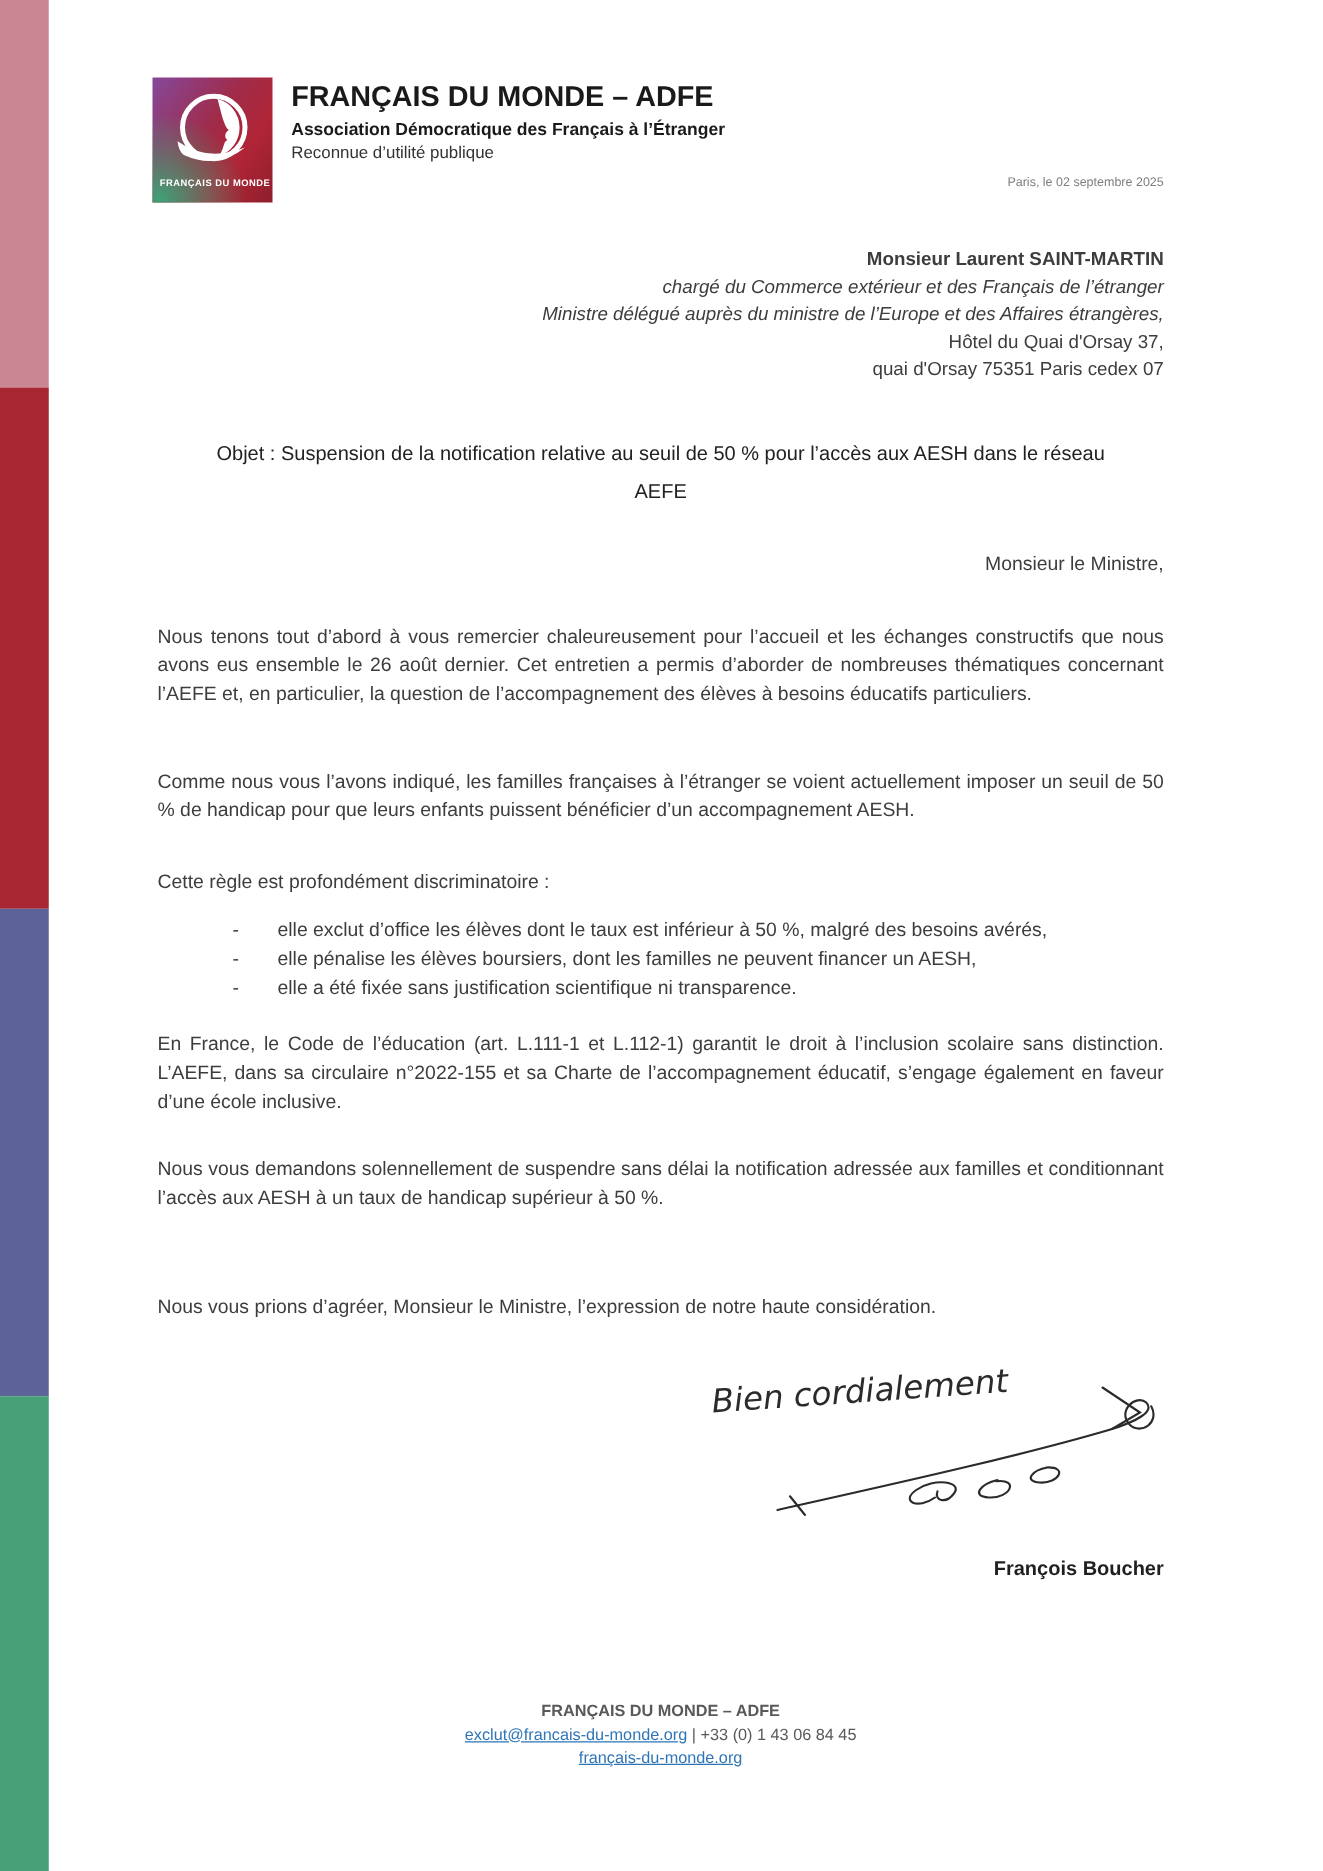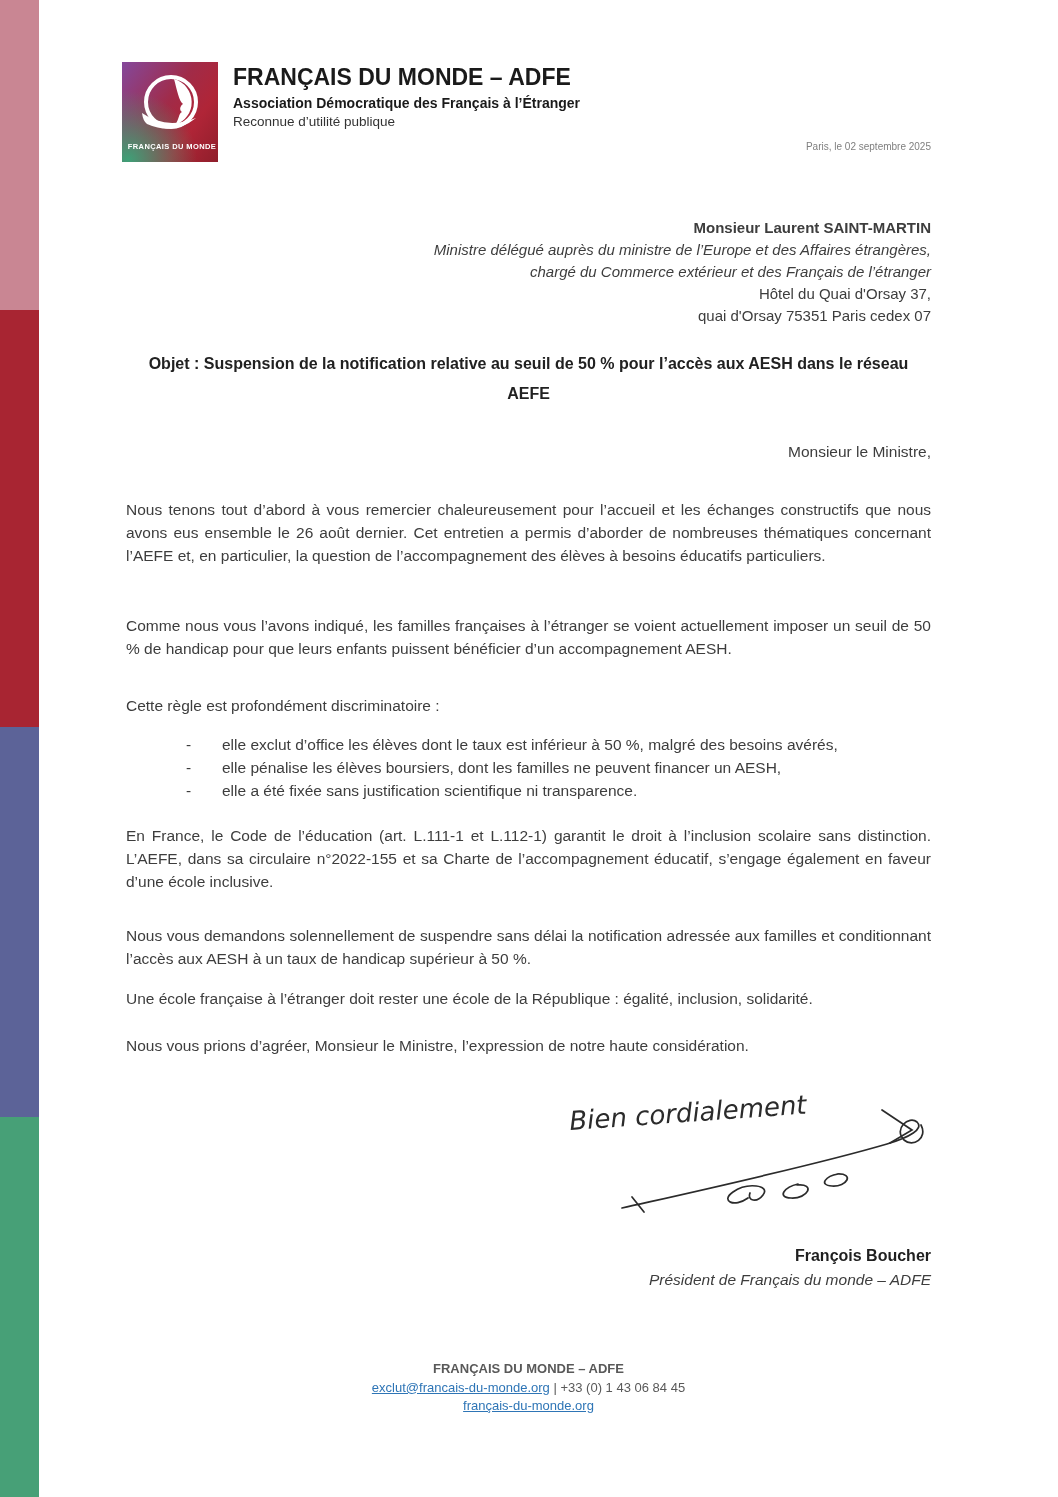--- a/index.html
+++ b/index.html
@@ -25,27 +25,27 @@
       linear-gradient(125deg, #84489b 0%, #a12b48 45%, #b02537 70%, #8f1e2b 100%);
   }
   .logo svg { position:absolute; left:0; top:0; }
   .header-text { position:absolute; left:233px; top:64px; }
   .org-name { font-size:23px; font-weight:bold; color:#1a1a1a; white-space:nowrap; }
   .org-subtitle { font-size:14px; font-weight:bold; color:#1a1a1a; margin-top:4px; white-space:nowrap; }
   .org-status { font-size:13.5px; color:#333; margin-top:3px; white-space:nowrap; }
 
   .date-line { position:absolute; right:127px; top:141px; font-size:10px; color:#7f7f7f; }
 
-  .recipient { position:absolute; right:127px; top:197px; text-align:right; font-size:15px; line-height:22px; color:#3d3d3d;margin-top:20px; }
+  .recipient { position:absolute; right:127px; top:197px; text-align:right; font-size:15px; line-height:22px; color:#3d3d3d; }
   .recipient .r-name { font-weight:bold; }
   .recipient .r-italic { font-style:italic; }
 
   .subject {
     position:absolute; left:126px; top:349px; width:805px;
-    text-align:center; font-weight:bold; font-size:16px; line-height:30px; color:#212121;
+    text-align:center; font-weight:normal; font-size:16px; line-height:30px; color:#212121;
   }
   .subject span { display:block; }
 
   .body-block {
     position:absolute; left:126px; width:805px;
     font-size:15.5px; line-height:23px; color:#3d3d3d; text-align:justify;
   }
   .salutation { top:440px; text-align:right; }
   .p1 { top:498px; }
   .p2 { top:614px; }
@@ -95,22 +95,22 @@
   <div class="header-text">
     <div class="org-name">FRANÇAIS DU MONDE – ADFE</div>
     <div class="org-subtitle">Association Démocratique des Français à l’Étranger</div>
     <div class="org-status">Reconnue d’utilité publique</div>
   </div>
 
   <div class="date-line">Paris, le 02 septembre 2025</div>
 
   <div class="recipient">
     <div class="r-name">Monsieur Laurent SAINT-MARTIN</div>
+    <div class="r-italic">chargé du Commerce extérieur et des Français de l’étranger</div>
     <div class="r-italic">Ministre délégué auprès du ministre de l’Europe et des Affaires étrangères,</div>
-    <div class="r-italic">chargé du Commerce extérieur et des Français de l’étranger</div>
     <div>Hôtel du Quai d'Orsay 37,</div>
     <div>quai d'Orsay 75351 Paris cedex 07</div>
   </div>
 
   <div class="subject">
     <span>Objet : Suspension de la notification relative au seuil de 50 % pour l’accès aux AESH dans le réseau</span>
     <span>AEFE</span>
   </div>
 
   <div class="body-block salutation">Monsieur le Ministre,</div>
@@ -128,40 +128,38 @@
       <span>elle pénalise les élèves boursiers, dont les familles ne peuvent financer un AESH,</span>
     </div>
     <div class="li">
       <span class="dash">-</span>
       <span>elle a été fixée sans justification scientifique ni transparence.</span>
     </div>
   </div>
 
   <div class="body-block p4">En France, le Code de l’éducation (art. L.111-1 et L.112-1) garantit le droit à l’inclusion scolaire sans distinction. L’AEFE, dans sa circulaire n°2022-155 et sa Charte de l’accompagnement éducatif, s’engage également en faveur d’une école inclusive.</div>
   <div class="body-block p5">Nous vous demandons solennellement de suspendre sans délai la notification adressée aux familles et conditionnant l’accès aux AESH à un taux de handicap supérieur à 50 %.</div>
-  <div class="body-block p6">Une école française à l’étranger doit rester une école de la République : égalité, inclusion, solidarité.</div>
   <div class="body-block p7">Nous vous prions d’agréer, Monsieur le Ministre, l’expression de notre haute considération.</div>
 
   <div class="sig-area">
     <svg width="400" height="130" viewBox="0 0 400 130">
       <text x="18" y="42" transform="rotate(-4 18 42)" font-size="26" font-style="italic" font-family="DejaVu Sans, sans-serif" fill="#2b2b2b">Bien cordialement</text>
       <g fill="none" stroke="#2b2b2b" stroke-width="1.7" stroke-linecap="round">
         <path d="M70,120 C150,102 260,78 335,56 C358,49 372,41 365,34 C357,27 341,41 352,52 C361,60 376,50 369,37"></path>
         <path d="M196,110 C182,120 168,113 181,104 C195,94 219,97 211,107 C205,115 195,113 198,105"></path>
         <path d="M246,96 c-13,3 -22,13 -7,14 c17,1 25,-15 6,-13"></path>
         <path d="M286,86 c-12,2 -20,11 -6,12 c15,1 23,-13 5,-12"></path>
         <path d="M330,22 l30,20 l-22,13"></path>
         <path d="M92,124 l-12,-15"></path>
       </g>
     </svg>
   </div>
 
   <div class="signoff">
     <div class="s-name">François Boucher</div>
-    <div class="s-role">Président de Français du monde – ADFE</div>
   </div>
 
   <div class="footer">
     <div class="f-org">FRANÇAIS DU MONDE – ADFE</div>
     <div>
       <a href="#">exclut@francais-du-monde.org</a>
       <span>|</span>
       <span>+33 (0) 1 43 06 84 45</span>
     </div>
     <div>

